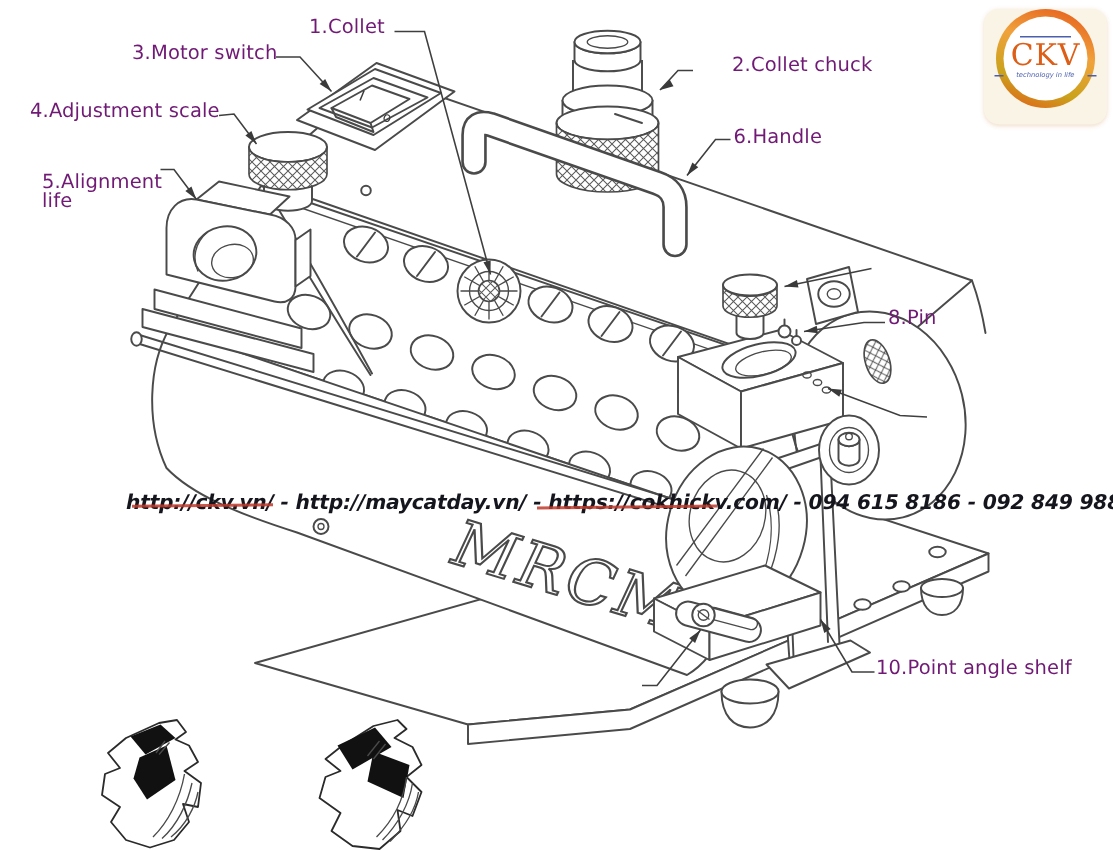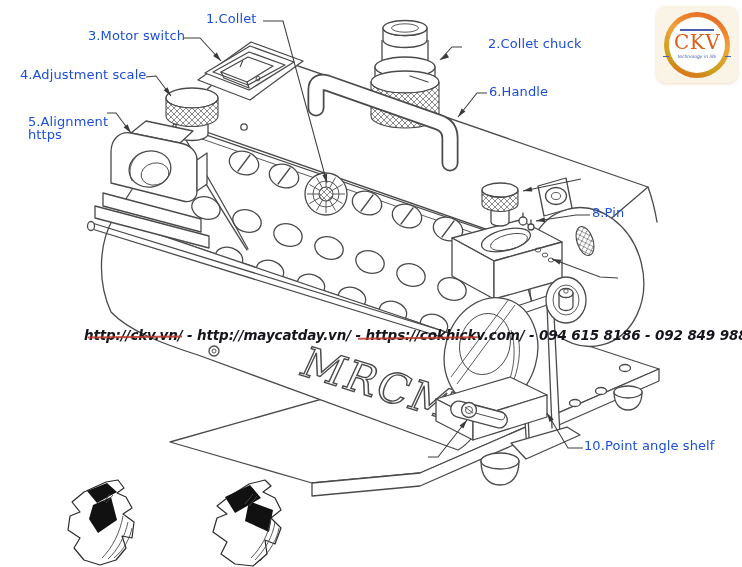--- a/index.html
+++ b/index.html
@@ -7,28 +7,28 @@
          font-family:"DejaVu Sans",sans-serif;}
   svg{position:absolute;left:0;top:0;}
   .ln{stroke:#4a4a4a;stroke-width:1.3;fill:none;stroke-linejoin:round;stroke-linecap:round;}
   .w{stroke:#4a4a4a;stroke-width:1.3;fill:#ffffff;stroke-linejoin:round;}
   .k{stroke:#4a4a4a;stroke-width:1.1;fill:url(#kn);stroke-linejoin:round;}
   .thin{stroke:#4a4a4a;stroke-width:.9;fill:none;}
   .ld{stroke:#3f3f3f;stroke-width:1.05;fill:none;}
   .ar{fill:#3a3a3a;stroke:none;}
   .dr{stroke:#2b2b2b;stroke-width:1.2;fill:#ffffff;stroke-linejoin:round;}
   .blk{fill:#111111;stroke:none;}
-  .lbl{position:absolute;font-size:13px;color:#1d4ed8;letter-spacing:.1px;
+  .lbl{position:absolute;font-size:13px;color:#701a75;letter-spacing:.1px;
        white-space:nowrap;line-height:12.5px;}
   .lbl span{display:block;}
   .watermark{position:absolute;left:84px;top:327px;font-size:13.5px;font-weight:bold;
        font-style:italic;color:#15151d;letter-spacing:-0.15px;white-space:nowrap;}
   .strike{position:absolute;height:2.2px;background:#c0392b;opacity:.85;}
   .ckv-card{position:absolute;left:656px;top:6px;width:82px;height:77px;background:#faf4e6;
-       border-radius:10px;display:flex;align-items:center;justify-content:center;
+       border-radius:10px;display:flex;align-items:flex-start;justify-content:center;
        box-shadow:0 1px 3px rgba(200,120,40,.25);}
   .ckv-ring{width:66px;height:66px;border-radius:50%;
        background:linear-gradient(200deg,#e4571a,#f0a23c 40%,#caa21c 72%,#e4571a);
        display:flex;align-items:center;justify-content:center;}
   .ckv-inner{width:56px;height:56px;border-radius:50%;background:#ffffff;display:flex;
        flex-direction:column;align-items:center;justify-content:center;}
   .ckv-topline{width:34px;height:1.5px;background:#4a5fae;margin-bottom:1px;}
   .ckv-text{font-family:"DejaVu Serif",serif;font-size:20px;color:#dd5f17;
        letter-spacing:.5px;line-height:20px;}
   .ckv-tagrow{display:flex;align-items:center;gap:2px;margin-top:1px;}
@@ -281,21 +281,21 @@
     <path class="thin" d="M52,18 L44,28 M48,16 L40,26"></path>
   </g>
 </svg>
 
 <div class="lbl" style="left:206px;top:13px">1.Collet</div>
 <div class="lbl" style="left:488px;top:38px">2.Collet chuck</div>
 <div class="lbl" style="left:88px;top:30px">3.Motor switch</div>
 <div class="lbl" style="left:20px;top:69px">4.Adjustment scale</div>
 <div class="lbl" style="left:28px;top:116px">
   <span>5.Alignment</span>
-  <span>https</span>
+  <span>life</span>
 </div>
 <div class="lbl" style="left:489px;top:86px">6.Handle</div>
 <div class="lbl" style="left:592px;top:207px">8.Pin</div>
 <div class="lbl" style="left:584px;top:440px">10.Point angle shelf</div>
 
 <div class="watermark">http://ckv.vn/ - http://maycatday.vn/ - https://cokhickv.com/ - 094 615 8186 - 092 849 9886</div>
 <div class="strike" style="left:88px;top:336px;width:94px;transform:rotate(-0.6deg)"></div>
 <div class="strike" style="left:358px;top:337px;width:120px;transform:rotate(-0.6deg)"></div>
 
 <div class="ckv-card">

